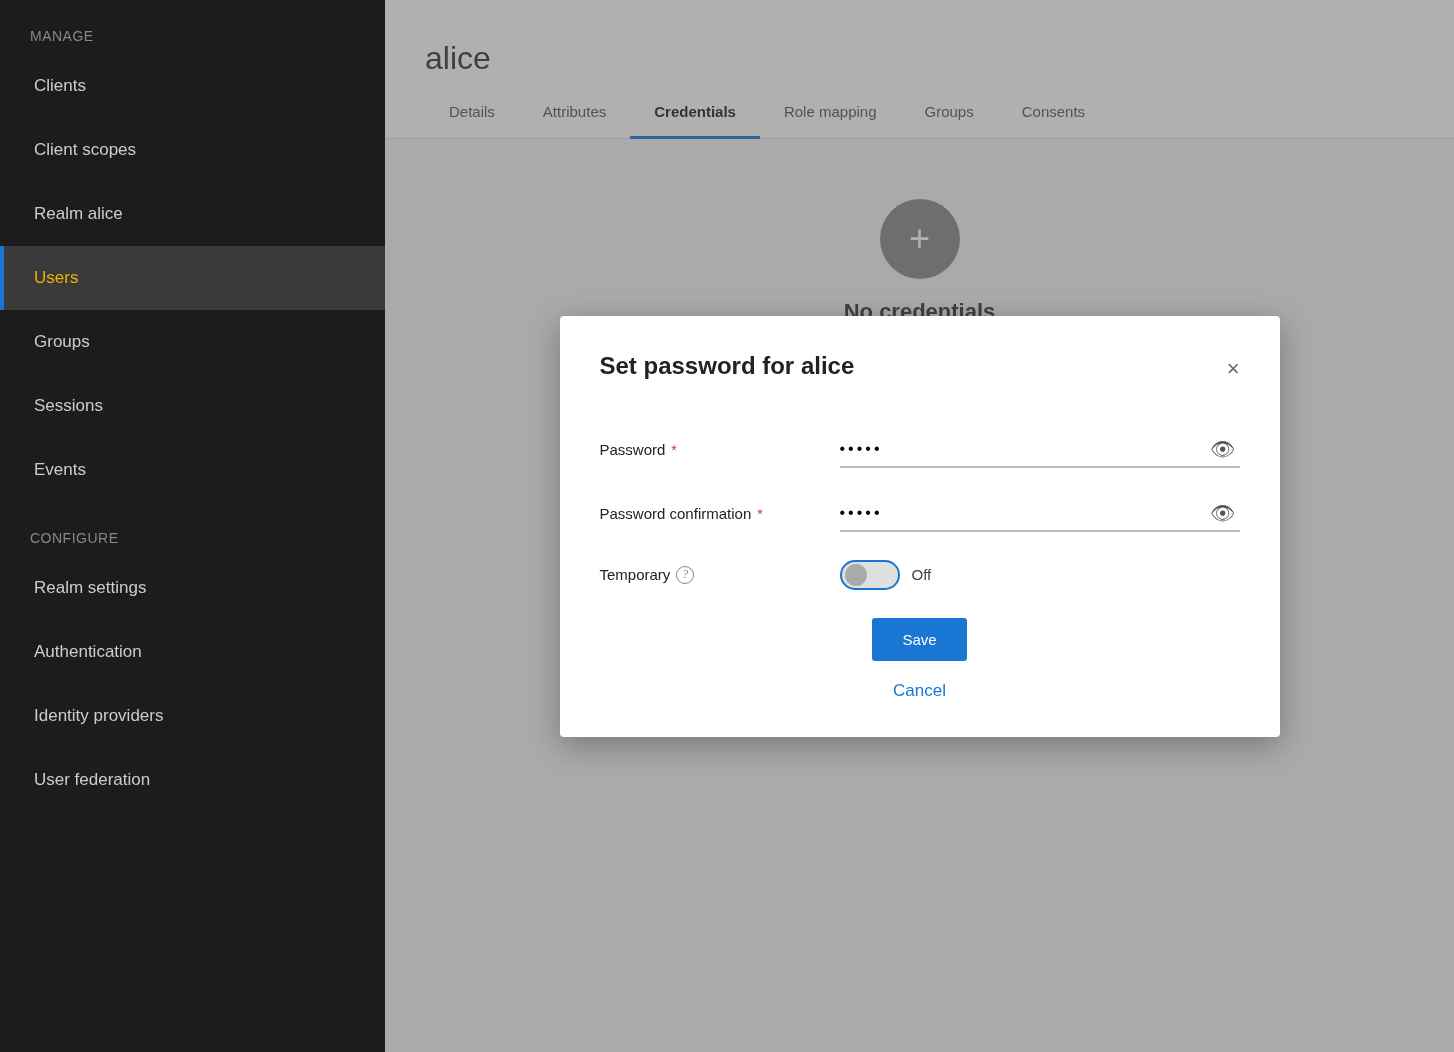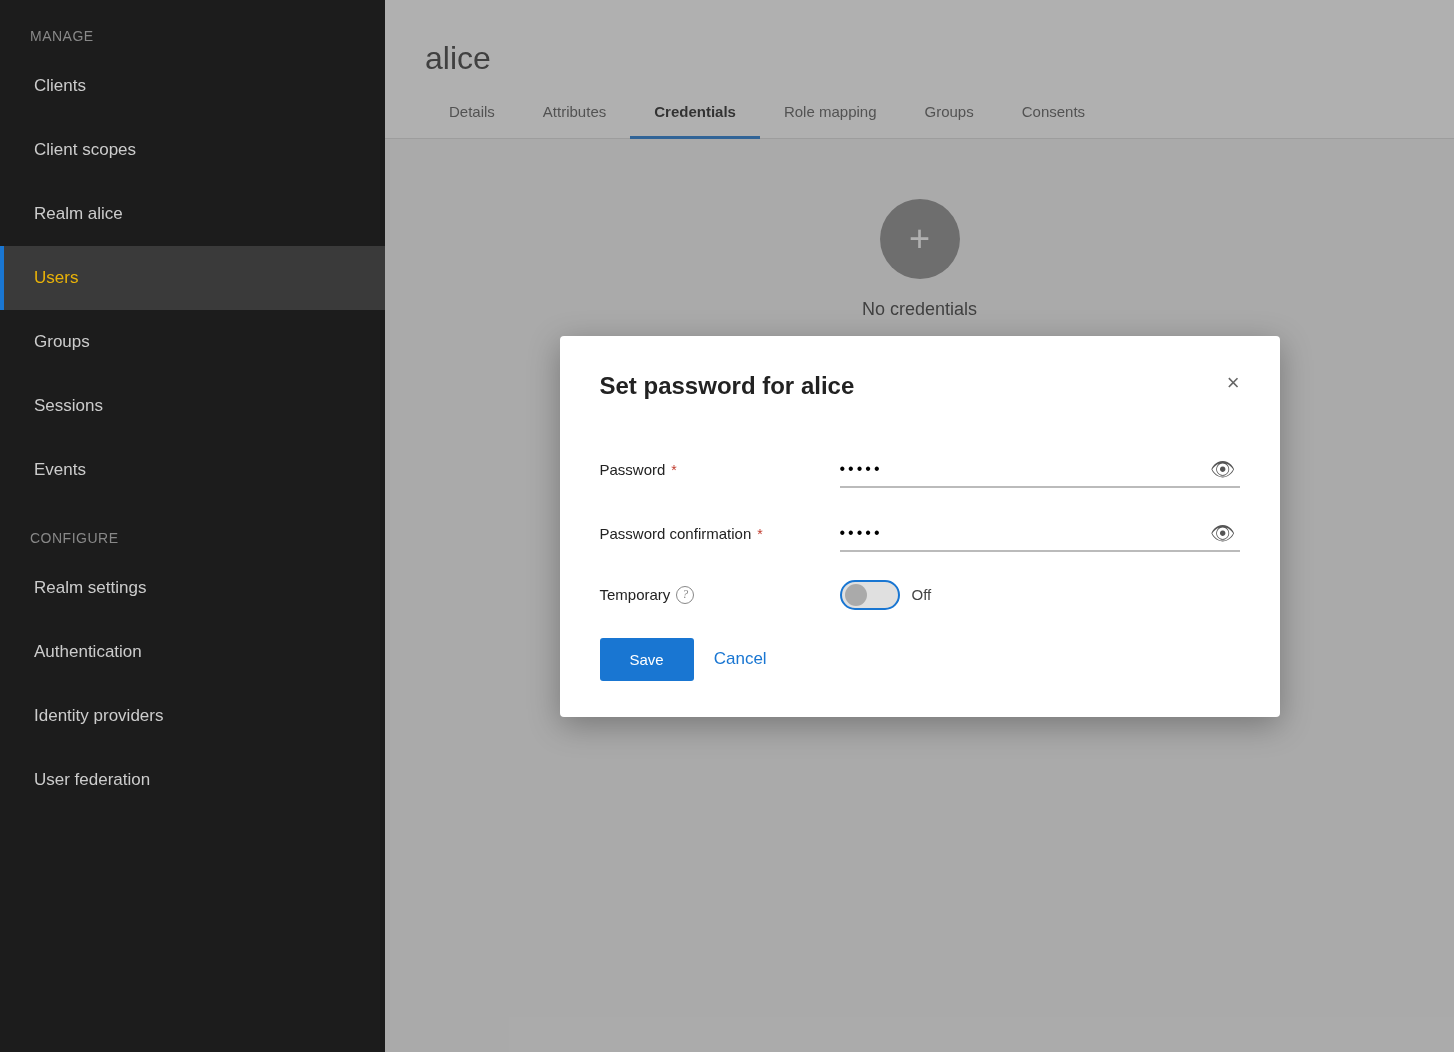--- a/index.html
+++ b/index.html
@@ -105,22 +105,22 @@
       border-radius: 50%;
       display: flex;
       align-items: center;
       justify-content: center;
       color: white;
       font-size: 36px;
       font-weight: 300;
     }
 
     .no-creds-title {
-      font-size: 18px;
-      font-weight: 400;
+      font-size: 22px;
+      font-weight: 700;
       color: #333;
     }
 
     .no-creds-desc {
       font-size: 15px;
       color: #666;
     }
 
     .set-password-btn {
       background: #1565a8;
@@ -155,21 +155,21 @@
       border-radius: 4px;
       width: 720px;
       padding: 36px 40px 36px 40px;
       position: relative;
       box-shadow: 0 8px 32px rgba(0,0,0,0.3);
     }
 
     .modal-header {
       display: flex;
       justify-content: space-between;
-      align-items: flex-start;
+      align-items: flex-end;
       margin-bottom: 52px;
     }
 
     .modal-title {
       font-size: 24px;
       font-weight: 700;
       color: #222;
     }
 
     .modal-close {
@@ -276,20 +276,21 @@
       cursor: pointer;
       font-style: italic;
       font-family: serif;
     }
 
     .modal-actions {
       display: flex;
       gap: 20px;
       align-items: center;
       margin-top: 12px;
+      flex-direction: column;
     }
 
     .save-btn {
       background: #1976d2;
       color: white;
       border: none;
       padding: 13px 30px;
       font-size: 15px;
       border-radius: 3px;
       cursor: pointer;

